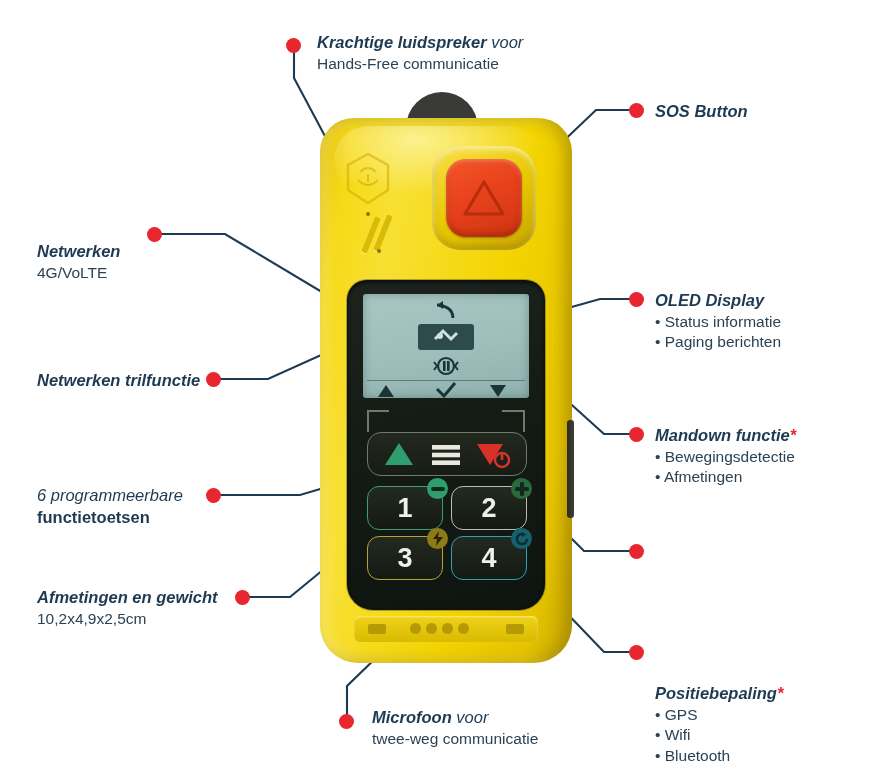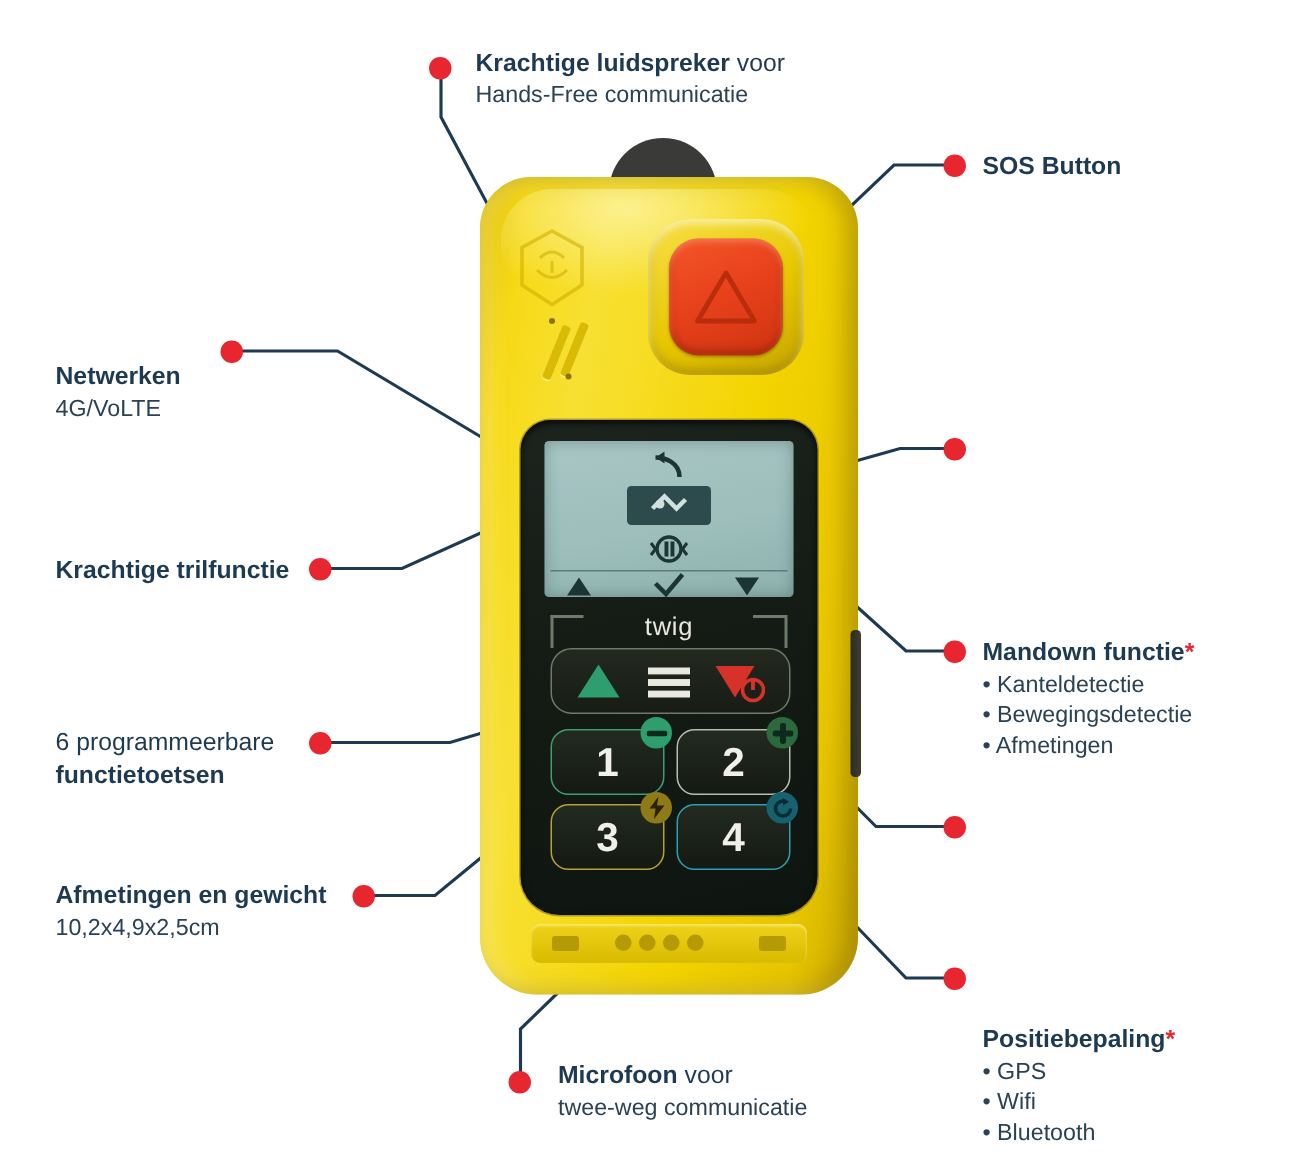--- a/index.html
+++ b/index.html
@@ -17,21 +17,21 @@
   .lines{position:absolute;left:0;top:0;width:873px;height:768px;pointer-events:none;}
 
   
   .dot{
     position:absolute;width:15px;height:15px;border-radius:50%;
     background:#e8262f;
   }
 
   
   .label{position:absolute;line-height:1.32;}
-  .label .hd{font-size:16.5px;font-weight:bold;color:#1e3a52;white-space:nowrap;}
+  .label .hd{font-size:16.5px;font-weight:bold;color:#1e3a52;white-space:nowrap;font-style:italic;}
   .label .hd .rg{font-weight:normal;}
   .label .sub{font-size:15.5px;font-weight:normal;color:#2b4255;white-space:nowrap;}
   .label .bul{font-size:15.5px;font-weight:normal;color:#2b4255;white-space:nowrap;}
   .label.lite .hd{font-weight:normal;text-align:right;}
   .label.lite .hd2{font-size:16.5px;font-weight:bold;color:#1e3a52;white-space:nowrap;}
   .ast{color:#e8262f;font-weight:bold;}
 
   
   .device{position:absolute;left:320px;top:118px;width:252px;height:545px;}
 
@@ -266,21 +266,20 @@
             </svg>
             <svg class="bar-ok" width="22" height="16" viewBox="0 0 22 16">
               <path d="M2 7 L9 14 L20 1" fill="none" stroke="#1d3436" stroke-width="3"></path>
             </svg>
             <svg class="bar-dn" width="18" height="14" viewBox="0 0 18 14">
               <path d="M9 13 L1 1 L17 1 Z" fill="#1d3436"></path>
             </svg>
           </div>
         </div>
 
-        <div class="brand">twig</div>
 
         <div class="brk brk-l-v"></div>
         <div class="brk brk-l-h"></div>
         <div class="brk brk-r-v"></div>
         <div class="brk brk-r-h"></div>
 
         <div class="softrow">
           <svg class="sk sk-up" width="30" height="26" viewBox="0 0 30 26">
             <path d="M15 2 L29 24 L1 24 Z" fill="#2f9e6f"></path>
           </svg>
@@ -356,37 +355,41 @@
   <div class="label" style="left:655px;top:101px;">
     <div class="hd">SOS Button</div>
   </div>
 
   <div class="label" style="left:37px;top:225px;margin-top:16px;">
     <div class="hd">Netwerken</div>
     <div class="sub">4G/VoLTE</div>
   </div>
 
   <div class="label" style="left:37px;top:370px;">
-    <div class="hd">Krachtige trilfunctie</div>
+    <div class="hd">Netwerken trilfunctie</div>
   </div>
 
   <div class="label lite" style="left:37px;top:485px;">
     <div class="hd">6 programmeerbare</div>
     <div class="hd2">functietoetsen</div>
   </div>
 
   <div class="label" style="left:37px;top:587px;">
     <div class="hd">Afmetingen en gewicht</div>
     <div class="sub">10,2x4,9x2,5cm</div>
   </div>
 
+  <div class="label" style="left:655px;top:290px;">
+    <div class="hd">OLED Display</div>
+    <div class="bul">• Status informatie</div>
+    <div class="bul">• Paging berichten</div>
+  </div>
 
   <div class="label" style="left:655px;top:425px;">
     <div class="hd"><span>Mandown functie</span><span class="ast">*</span></div>
-    <div class="bul">• Kanteldetectie</div>
     <div class="bul">• Bewegingsdetectie</div>
     <div class="bul">• Afmetingen</div>
   </div>
 
 
   <div class="label" style="left:655px;top:643px;margin-top:40px;">
     <div class="hd"><span>Positiebepaling</span><span class="ast">*</span></div>
     <div class="bul">• GPS</div>
     <div class="bul">• Wifi</div>
     <div class="bul">• Bluetooth</div>

